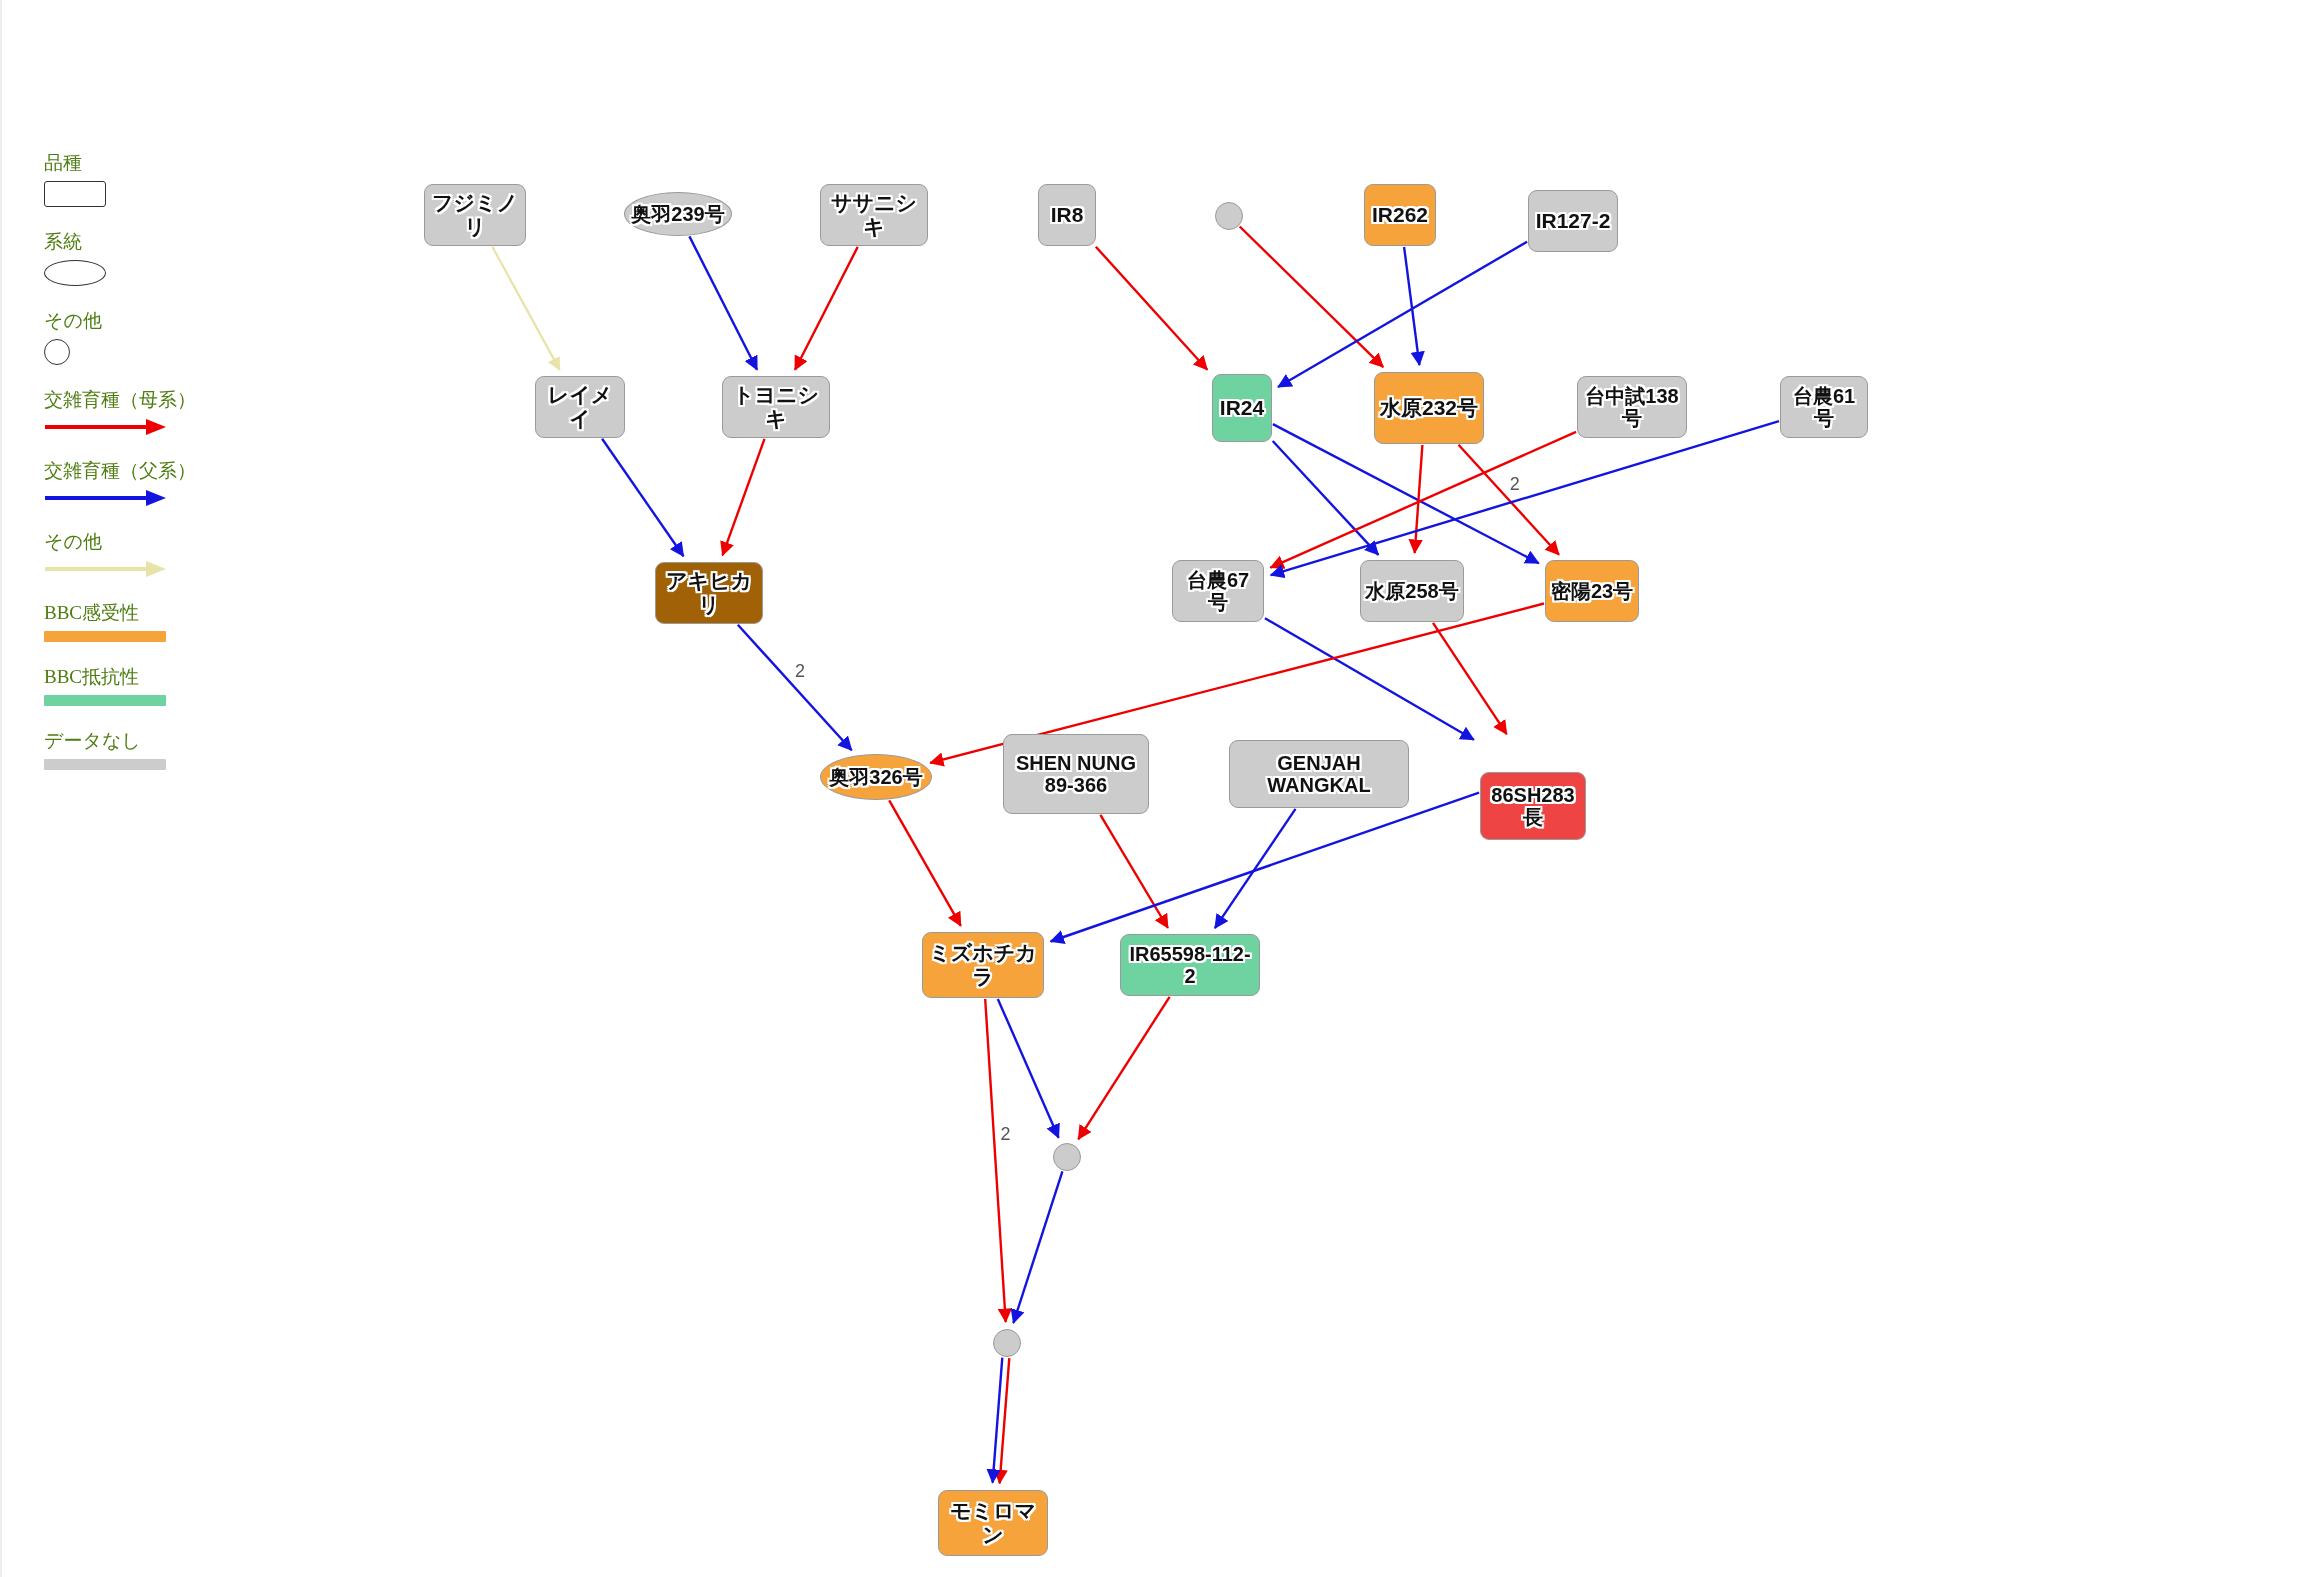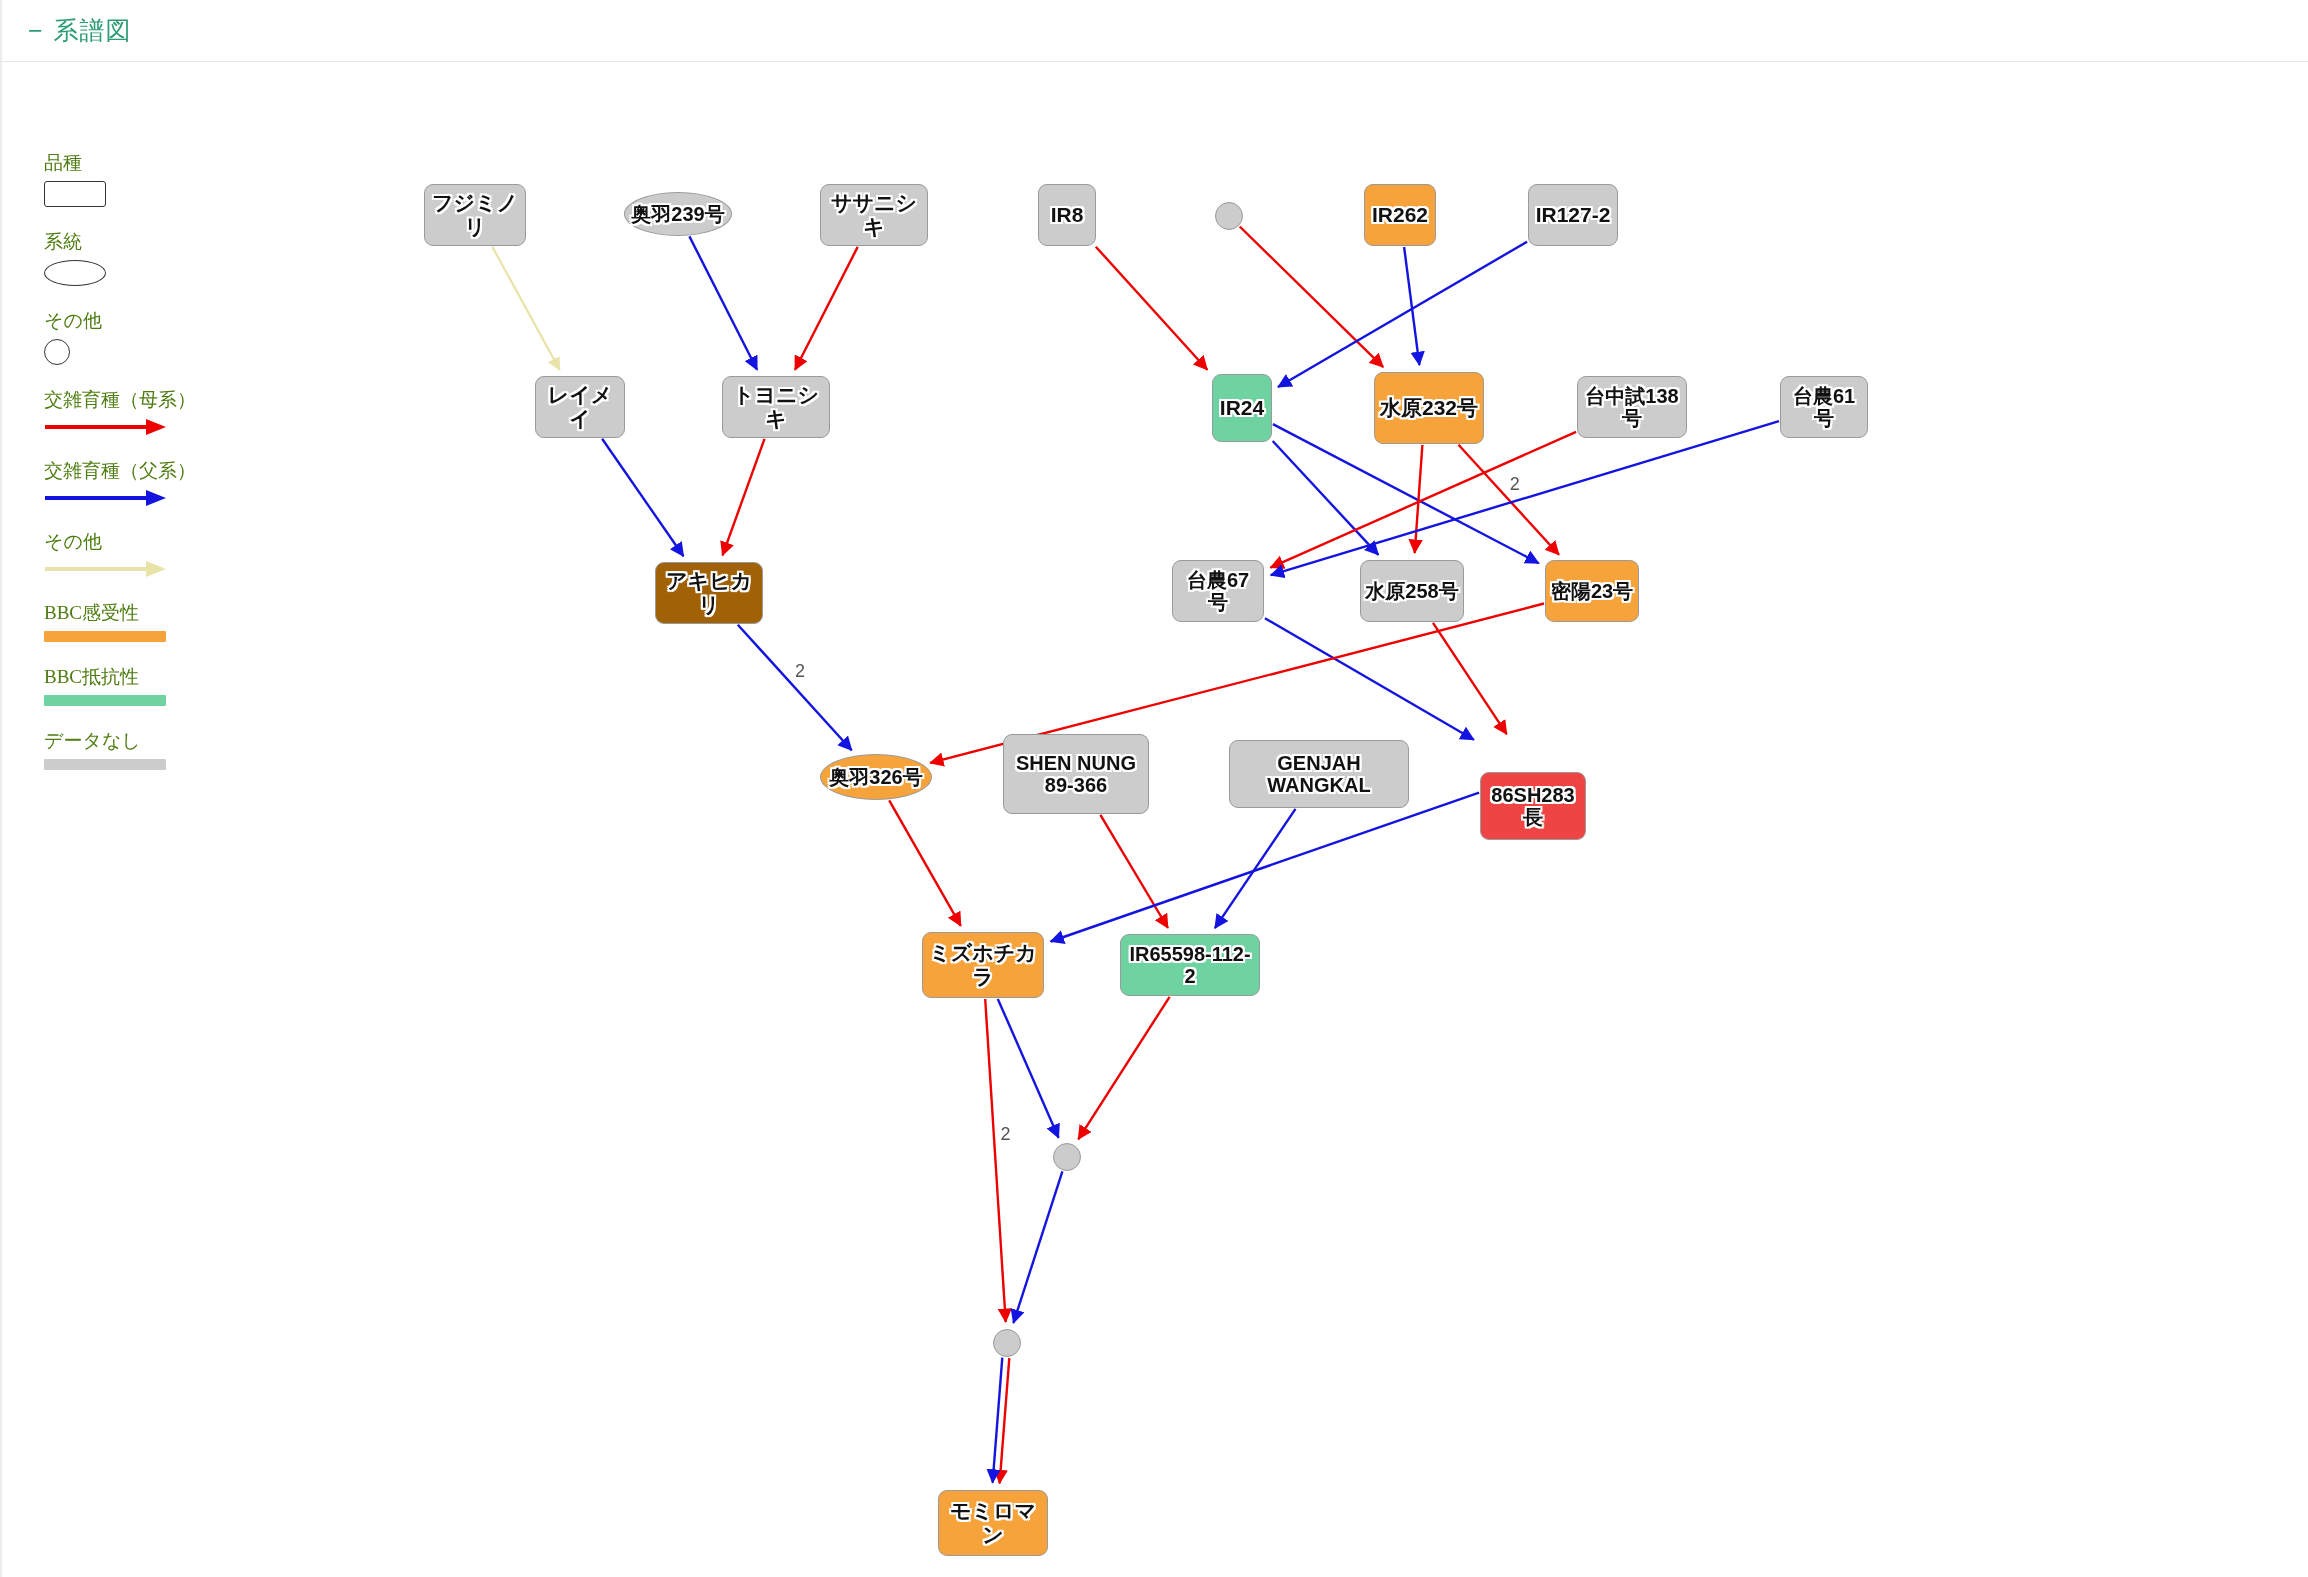--- a/index.html
+++ b/index.html
@@ -142,25 +142,20 @@
     pointer-events: none;
   }
 </style>
 </head>
 <body>
 
 <div id="page">
 
   <div id="panel-edge"></div>
 
-  <div id="header">
-    <div id="header-toggle">
-      <span class="minus">−</span><span>系譜図</span>
-    </div>
-  </div>
 
   <div id="legend">
       <div class="legend-block">
         <div class="legend-label">品種</div>
         <div class="sw-rect"></div>
       </div>
       <div class="legend-block">
         <div class="legend-label">系統</div>
         <div class="sw-ellipse"></div>
       </div>
@@ -258,21 +253,21 @@
         <div class="node rect" style="left: 820px; top: 122px; width: 108px; height: 62px; background: rgb(204, 204, 204); font-size: 21px;">
           <span class="txt">ササニシキ</span>
         </div>
         <div class="node rect" style="left: 1038px; top: 122px; width: 58px; height: 62px; background: rgb(204, 204, 204); font-size: 21px;">
           <span class="txt">IR8</span>
         </div>
         <div class="node dot" style="left: 1215px; top: 140px; width: 28px; height: 28px; background: rgb(204, 204, 204); font-size: 14px;"></div>
         <div class="node rect" style="left: 1364px; top: 122px; width: 72px; height: 62px; background: rgb(246, 163, 60); font-size: 21px;">
           <span class="txt">IR262</span>
         </div>
-        <div class="node rect" style="left: 1528px; top: 122px; width: 90px; height: 62px; background: rgb(204, 204, 204); font-size: 21px;">
+        <div class="node rect" style="left: 1528px; top: 128px; width: 90px; height: 62px; background: rgb(204, 204, 204); font-size: 21px;">
           <span class="txt">IR127-2</span>
         </div>
         <div class="node rect" style="left: 535px; top: 314px; width: 90px; height: 62px; background: rgb(204, 204, 204); font-size: 21px;">
           <span class="txt">レイメイ</span>
         </div>
         <div class="node rect" style="left: 722px; top: 314px; width: 108px; height: 62px; background: rgb(204, 204, 204); font-size: 21px;">
           <span class="txt">トヨニシキ</span>
         </div>
         <div class="node rect" style="left: 1212px; top: 312px; width: 60px; height: 68px; background: rgb(110, 211, 160); font-size: 21px;">
           <span class="txt">IR24</span>

